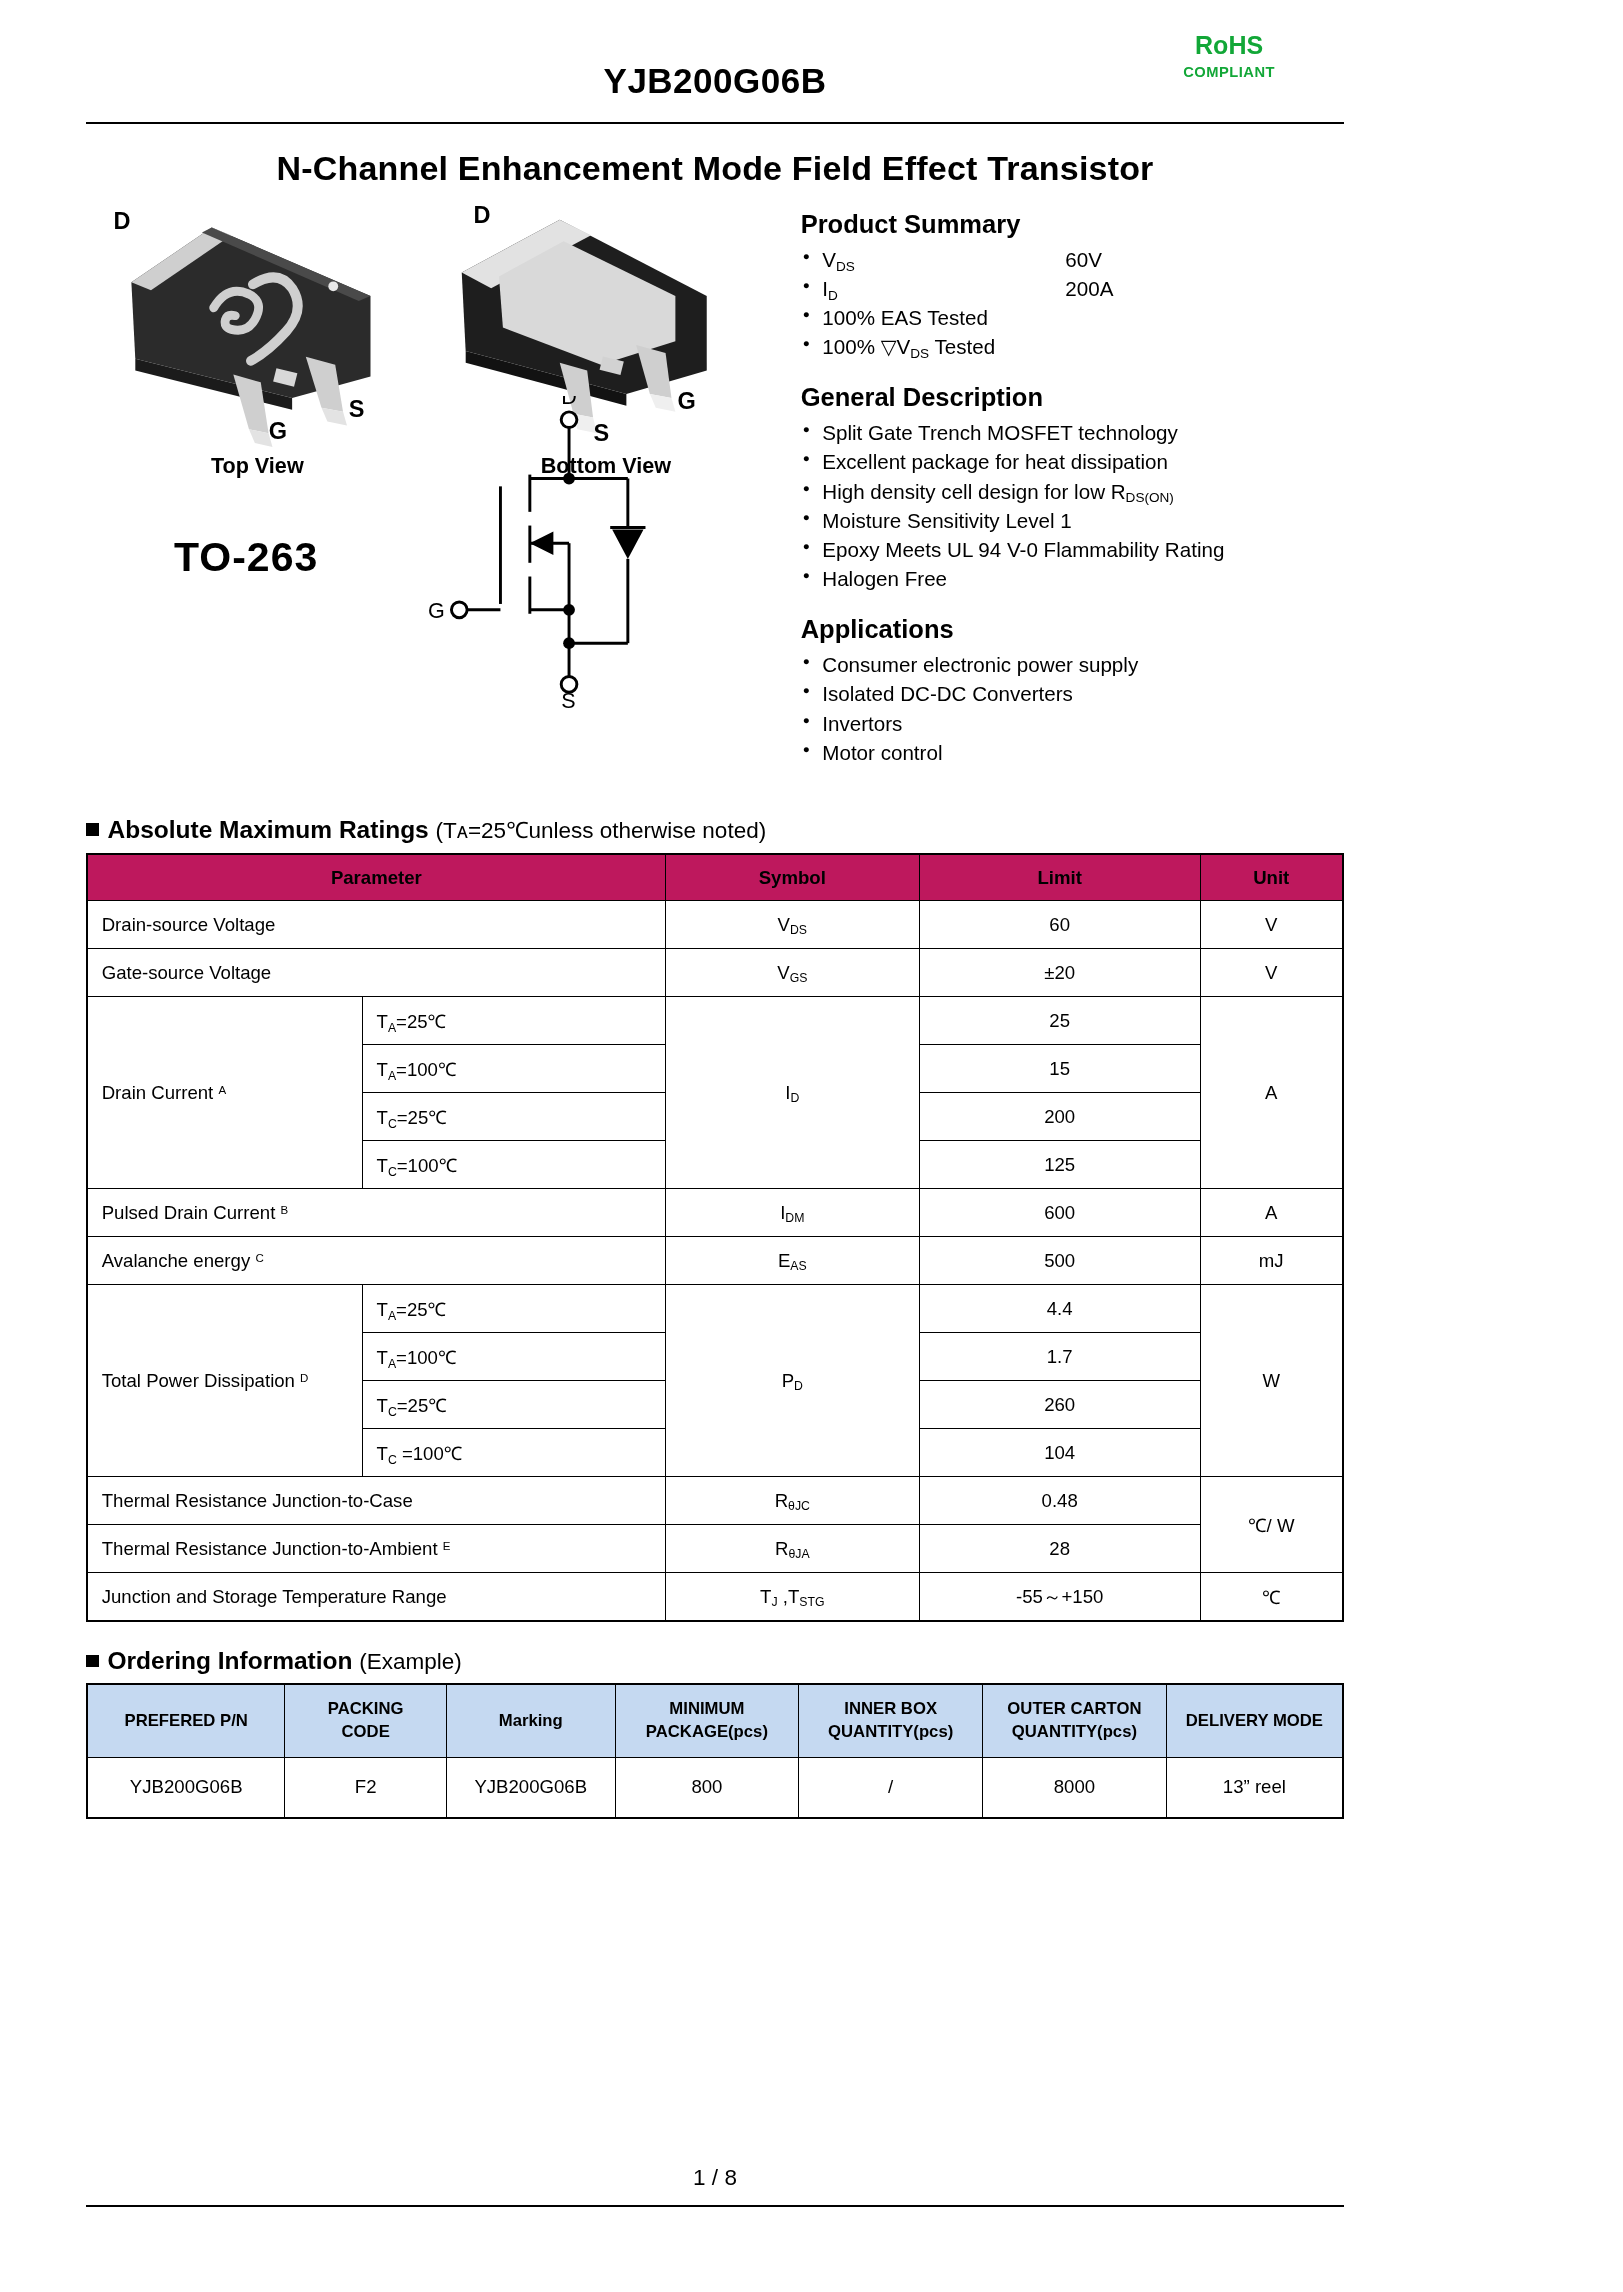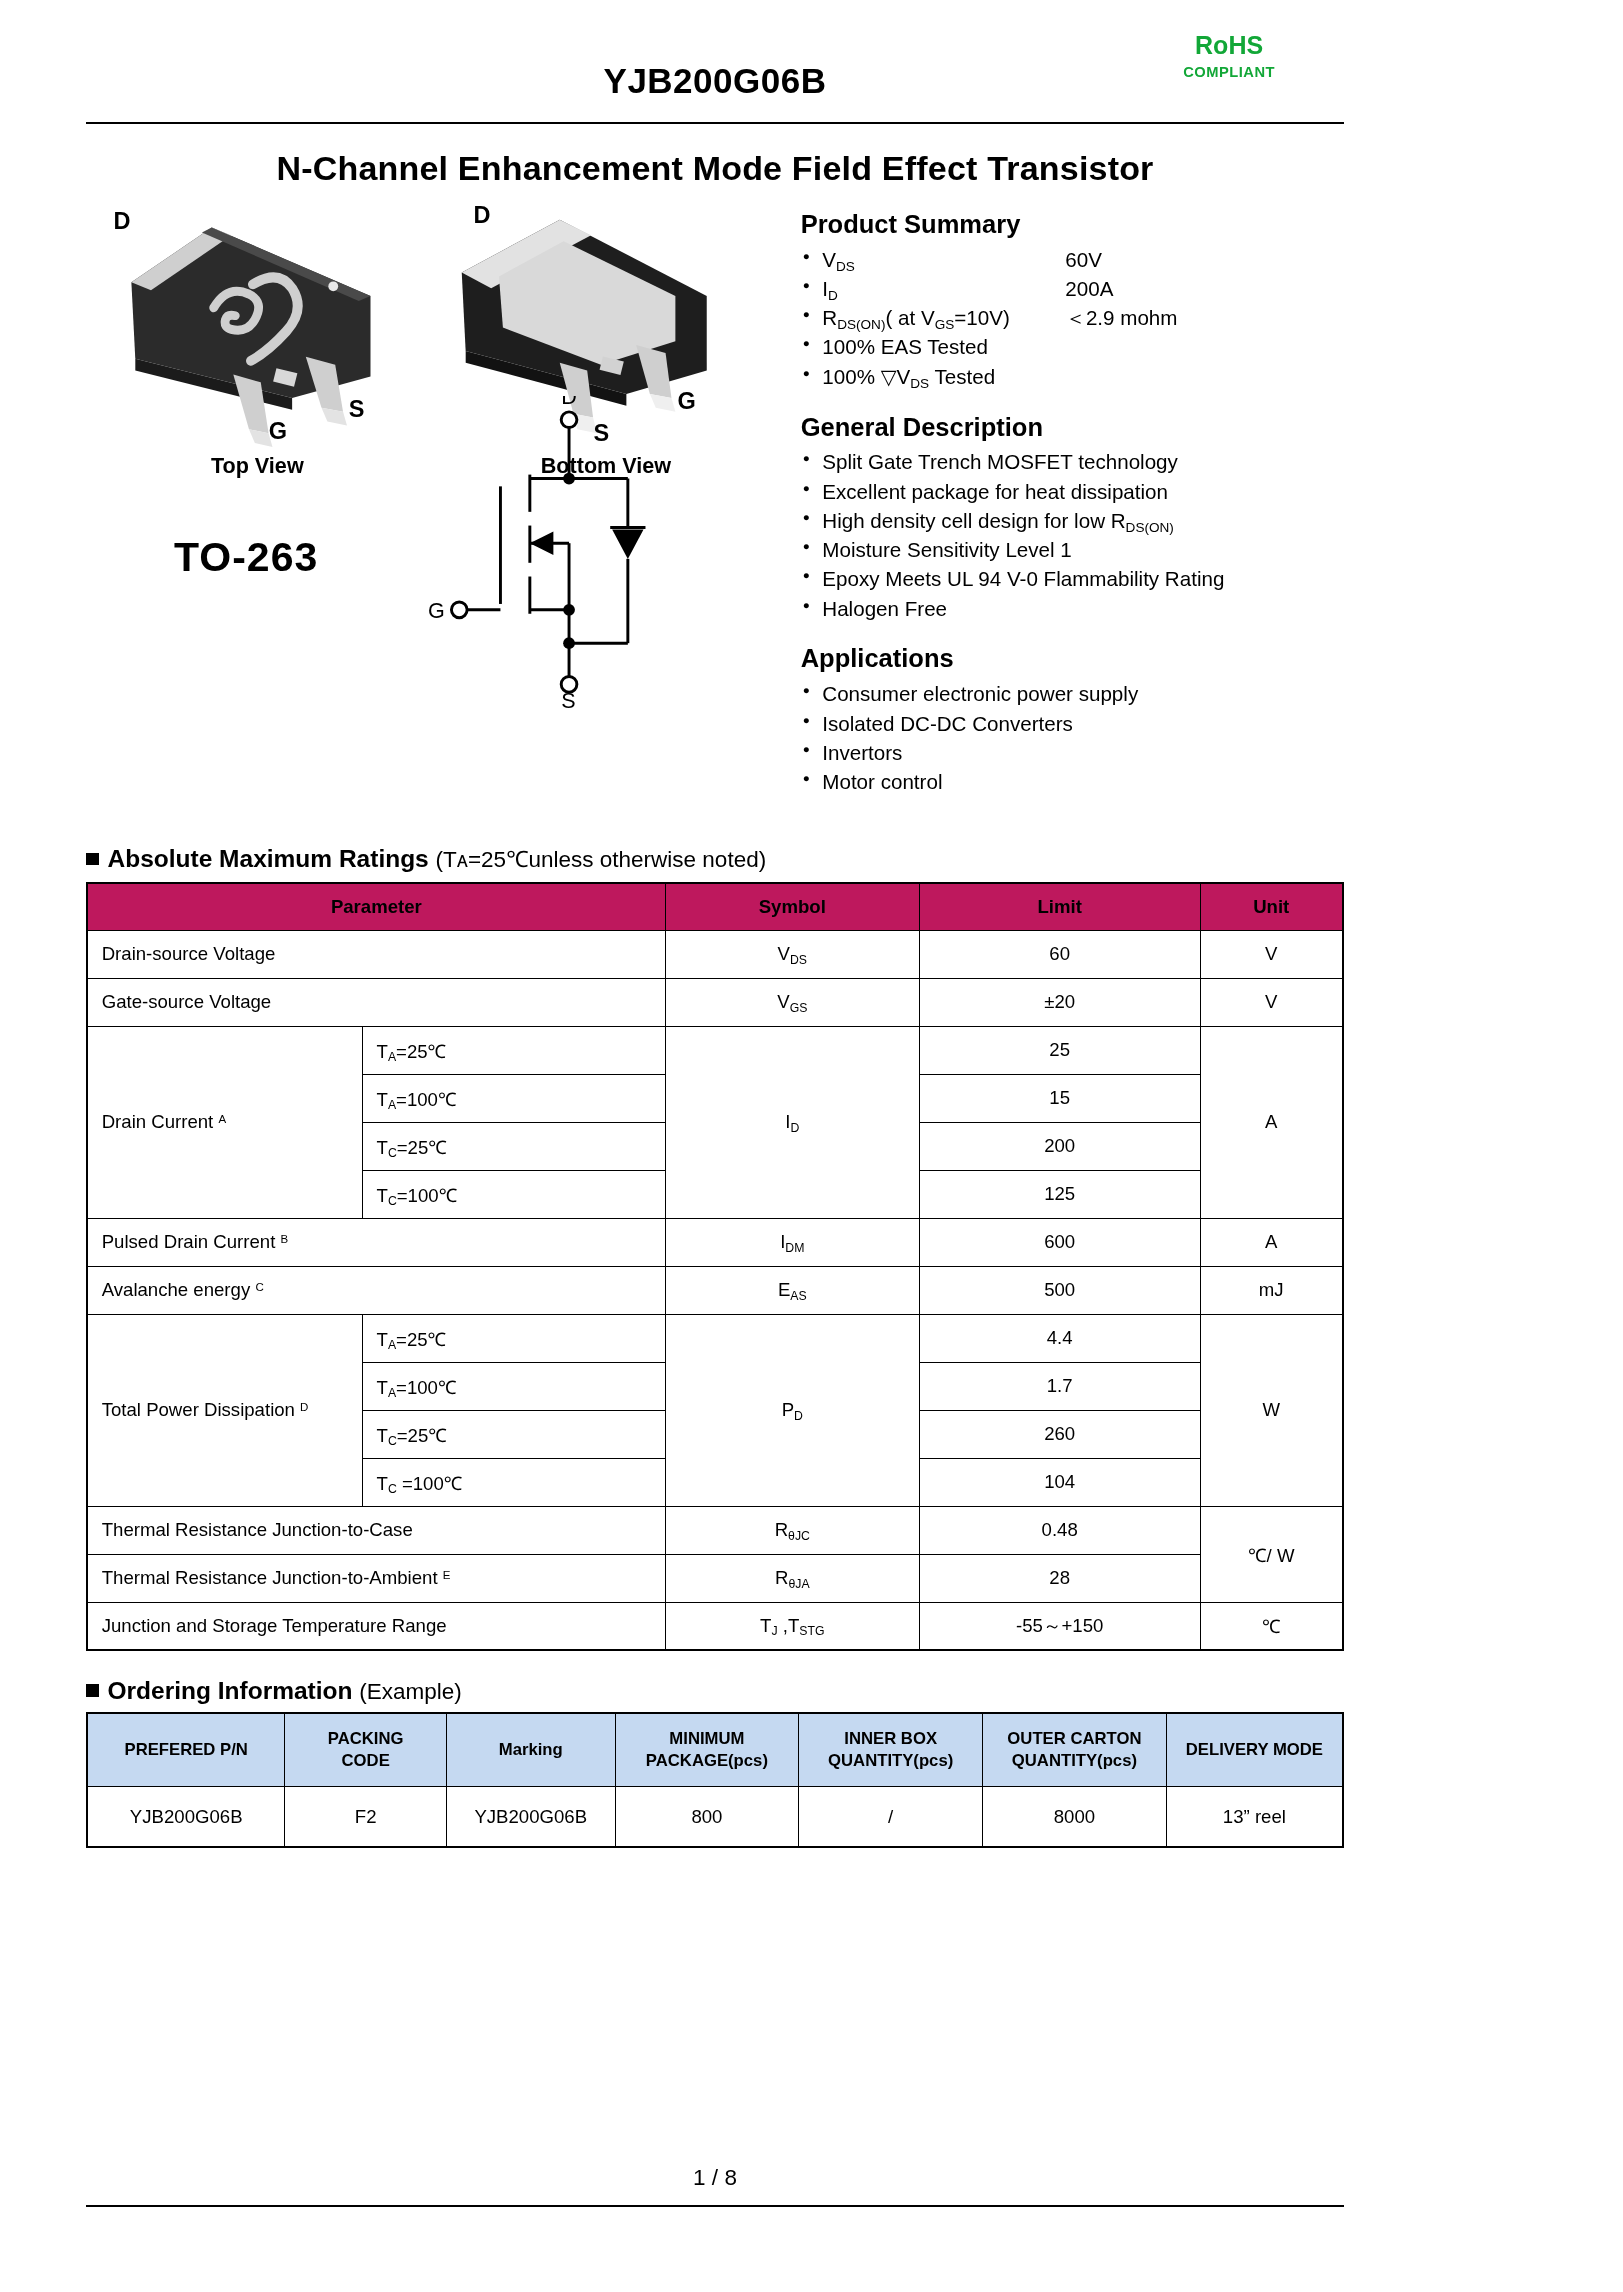--- a/index.html
+++ b/index.html
@@ -207,26 +207,20 @@
           <li>
             <span class="ps-row">
               <span class="ps-name">V<sub>DS</sub></span>
               <span>60V</span>
             </span>
           </li>
           <li>
             <span class="ps-row">
               <span class="ps-name">I<sub>D</sub></span>
               <span>200A</span>
-            </span>
-          </li>
-          <li>
-            <span class="ps-row">
-              <span class="ps-name">R<sub>DS(ON)</sub>( at V<sub>GS</sub>=10V)</span>
-              <span>＜2.9 mohm</span>
             </span>
           </li>
           <li>
             <span class="ps-row">
               <span class="ps-name">100% EAS Tested</span>
               <span></span>
             </span>
           </li>
           <li>
             <span class="ps-row">

